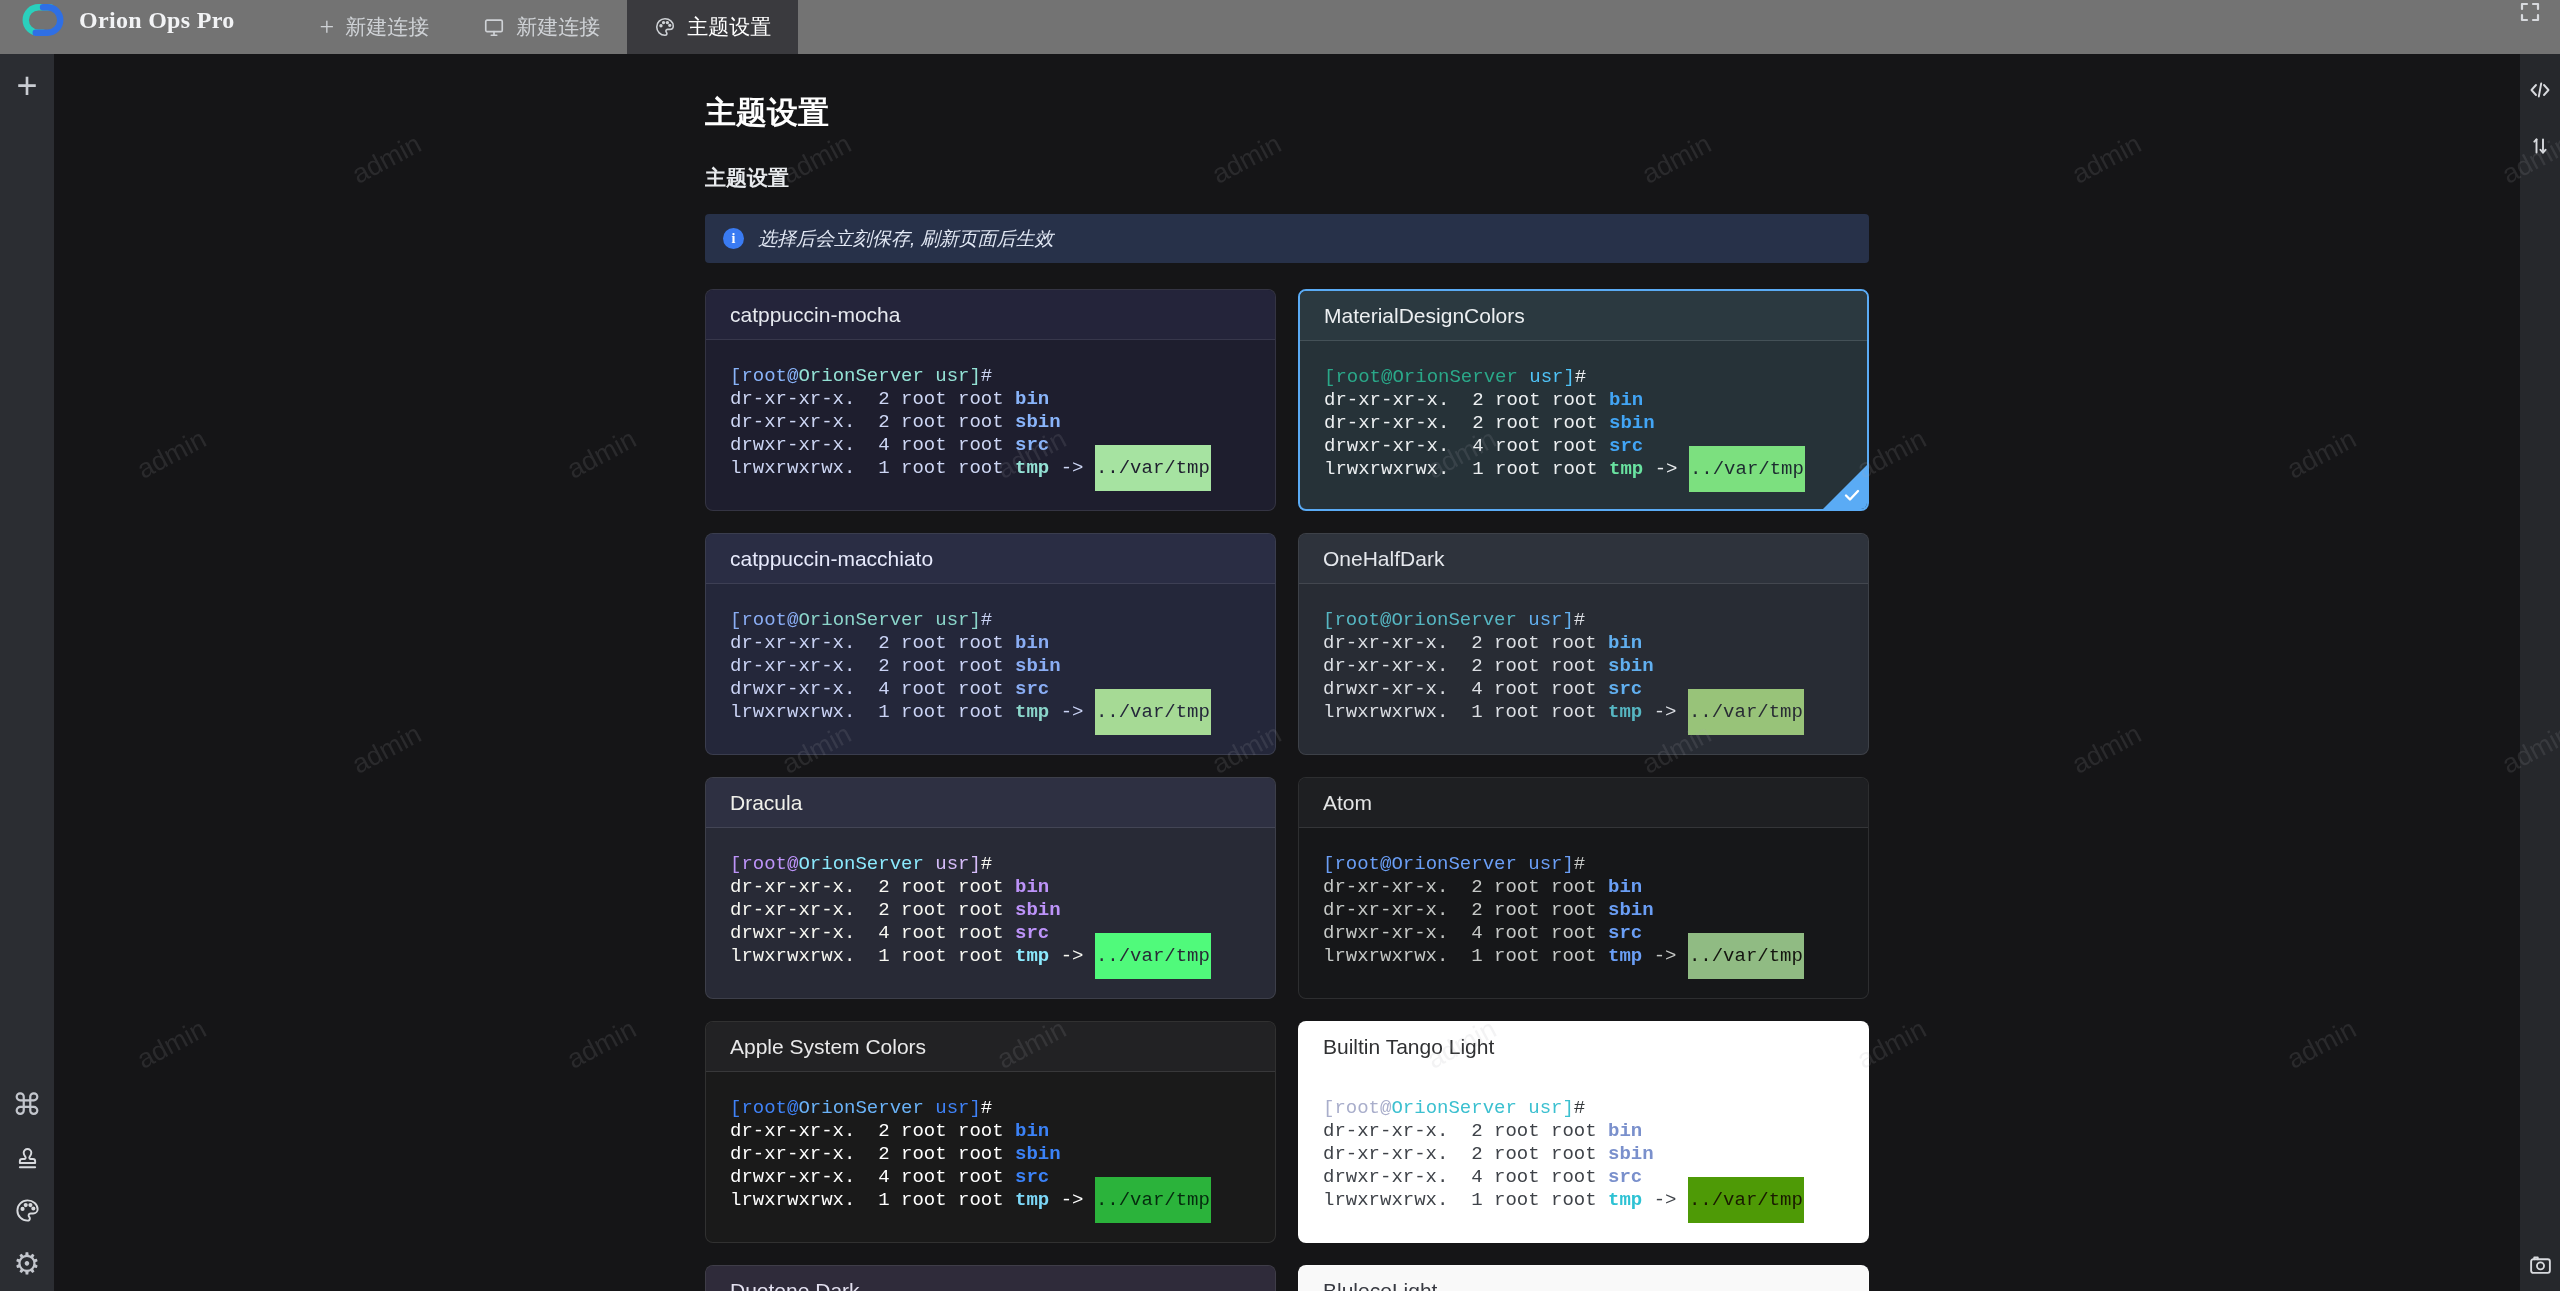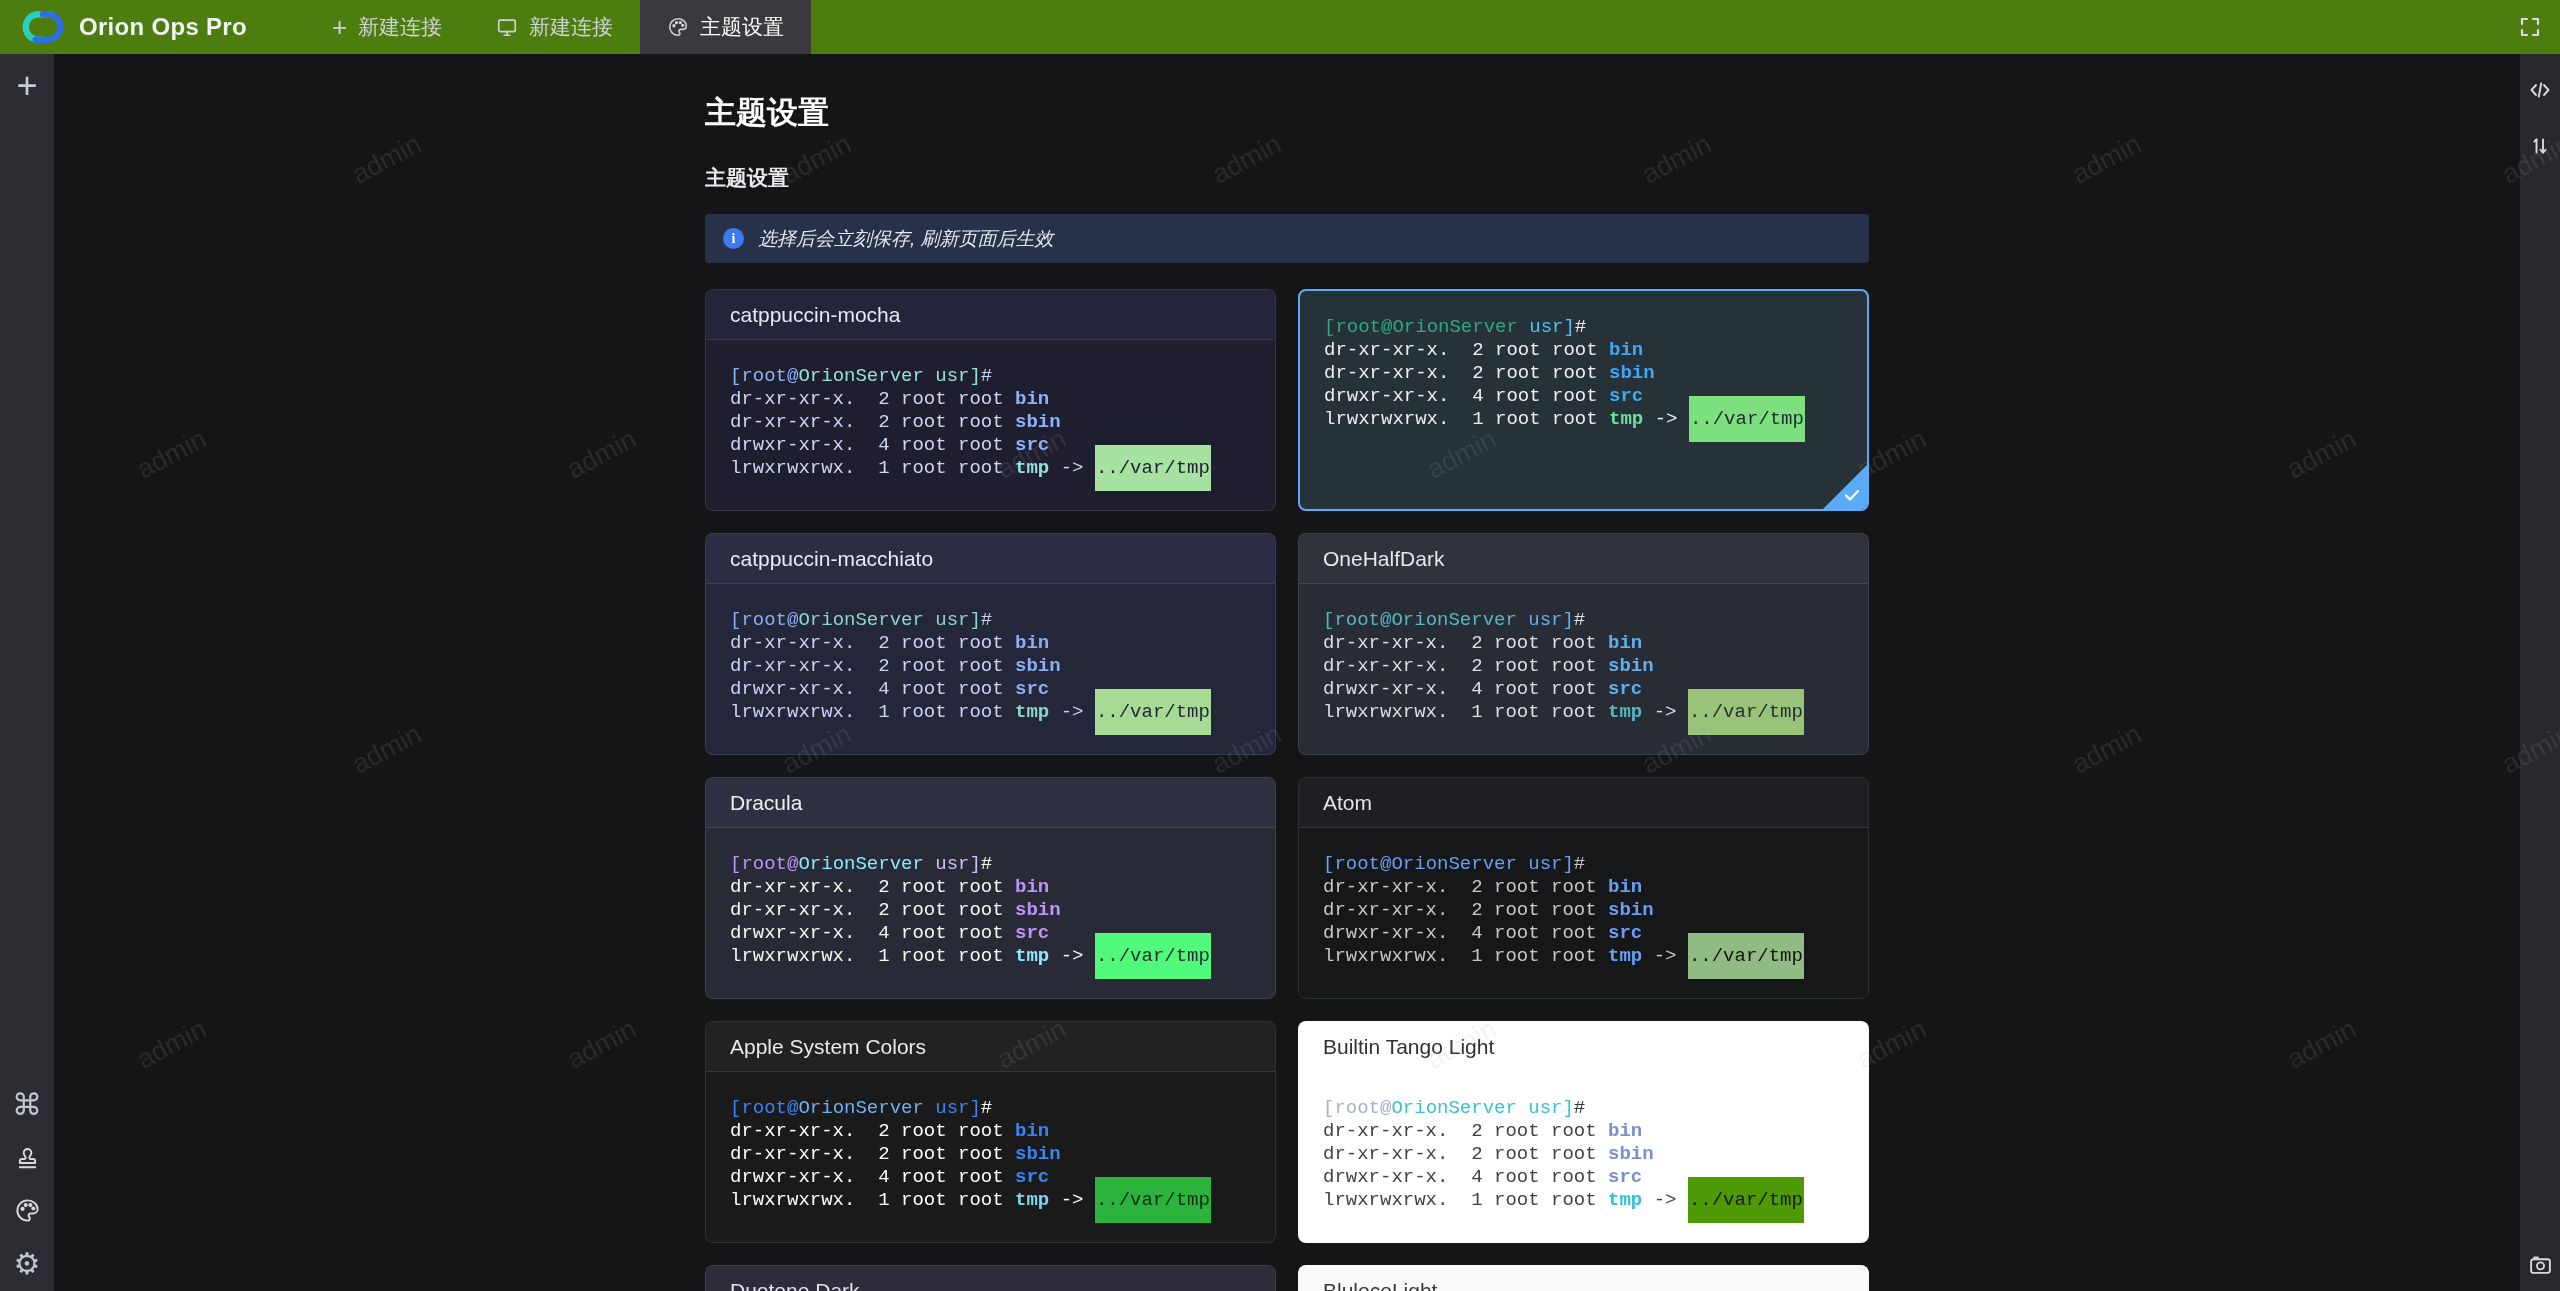--- a/index.html
+++ b/index.html
@@ -1,21 +1,21 @@
 <!DOCTYPE html>
 <html><head>
 <meta charset="utf-8">
 <style>
   * { margin:0; padding:0; box-sizing:border-box; }
   html,body { width:2560px; height:1291px; overflow:hidden; background:#151517;
               font-family:"Liberation Sans", sans-serif; }
 
   
-  .topbar { position:absolute; left:0; top:0; right:0; height:54px; background:#4d7c0f;
-            display:flex; align-items:center; z-index:100; }
+  .topbar { position:absolute; left:0; top:0; right:0; height:54px; background:#737373;
+            display:flex; align-items:flex-start; z-index:100;font-family:Liberation Serif, serif; }
   .brand { display:flex; align-items:center; gap:13px; padding:0 30px 0 20px; }
   .brand-title { color:#f2f3f5; font-size:24px; font-weight:bold; letter-spacing:.3px; }
   .tabs { display:flex; height:54px; margin-left:28px; }
   .tab { display:flex; align-items:center; gap:11px; padding:0 27px; color:#cfd2d6;
          font-size:21px; cursor:pointer; }
   .tab .tab-ic { display:flex; align-items:center; color:#cfd2d6; }
   .tab.active { background:#3a3a3e; color:#ffffff; }
   .plus-glyph { font-size:26px; font-weight:300; line-height:1; }
   .topbar-right { margin-left:auto; padding-right:18px; display:flex; align-items:center; }
   .icon-btn { color:#d8dade; display:flex; align-items:center; justify-content:center; cursor:pointer; }
@@ -189,20 +189,23 @@
     <div class="grid" id="theme-grid">
         <div class="card" style="--bg: #1e1e2e; --headerBg: #24243a; --title: #e6e9ef; --divider: rgba(255,255,255,0.09); --c-text: #cdd6f4; --c-p1: #89b4fa; --c-p2: #94e2d5; --c-p3: #94e2d5; --c-p4: #cdd6f4; --c-dir: #89b4fa; --c-tmp: #94e2d5; --c-linkbg: #a6e3a1; --c-linktext: #1e1e2e;">
     <div class="card-header">
       <span class="card-name">catppuccin-mocha</span>
     </div>
     <div class="card-body">
       <div class="term"><div class="line prompt"><span class="seg-p1">[root@</span><span class="seg-p2">OrionServer</span><span class="seg-p3"> usr]</span><span class="seg-p4">#</span></div><div class="line"><span class="seg-text">dr-xr-xr-x.  2 root root </span><span class="seg-dir">bin</span></div><div class="line"><span class="seg-text">dr-xr-xr-x.  2 root root </span><span class="seg-dir">sbin</span></div><div class="line"><span class="seg-text">drwxr-xr-x.  4 root root </span><span class="seg-dir">src</span></div><div class="line"><span class="seg-text">lrwxrwxrwx.  1 root root </span><span class="seg-tmp">tmp</span><span class="seg-text"> -&gt; </span><span class="seg-link">../var/tmp</span></div></div>
     </div>
   </div>
         <div class="card selected" style="--bg: #263238; --headerBg: #2b3940; --title: #eceff1; --divider: rgba(255,255,255,0.12); --c-text: #eceff1; --c-p1: #2aa889; --c-p2: #2aa889; --c-p3: #4fc3f7; --c-p4: #eceff1; --c-dir: #42a5f5; --c-tmp: #69e2a0; --c-linkbg: #7ce07f; --c-linktext: #1d2a30;">
+    <div class="card-header">
+      <span class="card-name">MaterialDesignColors</span>
+    </div>
     <div class="card-body">
       <div class="term"><div class="line prompt"><span class="seg-p1">[root@</span><span class="seg-p2">OrionServer</span><span class="seg-p3"> usr]</span><span class="seg-p4">#</span></div><div class="line"><span class="seg-text">dr-xr-xr-x.  2 root root </span><span class="seg-dir">bin</span></div><div class="line"><span class="seg-text">dr-xr-xr-x.  2 root root </span><span class="seg-dir">sbin</span></div><div class="line"><span class="seg-text">drwxr-xr-x.  4 root root </span><span class="seg-dir">src</span></div><div class="line"><span class="seg-text">lrwxrwxrwx.  1 root root </span><span class="seg-tmp">tmp</span><span class="seg-text"> -&gt; </span><span class="seg-link">../var/tmp</span></div></div>
     </div>
   <div class="corner"></div>
           <span class="corner-check">
             <svg width="20" height="20" viewBox="0 0 20 20">
               <path d="M4 10.5l4 4 8-8.5" stroke="#ffffff" stroke-width="2.4" fill="none" stroke-linecap="round" stroke-linejoin="round"></path>
             </svg>
           </span>
         </div>

